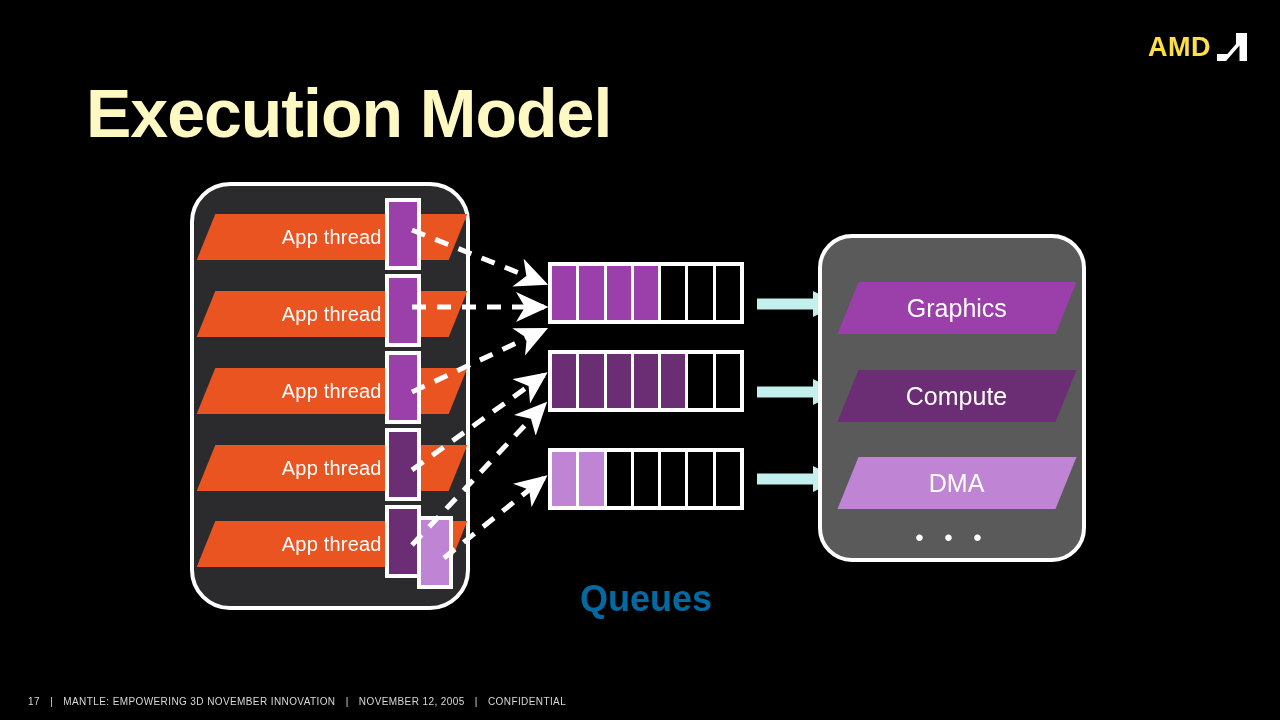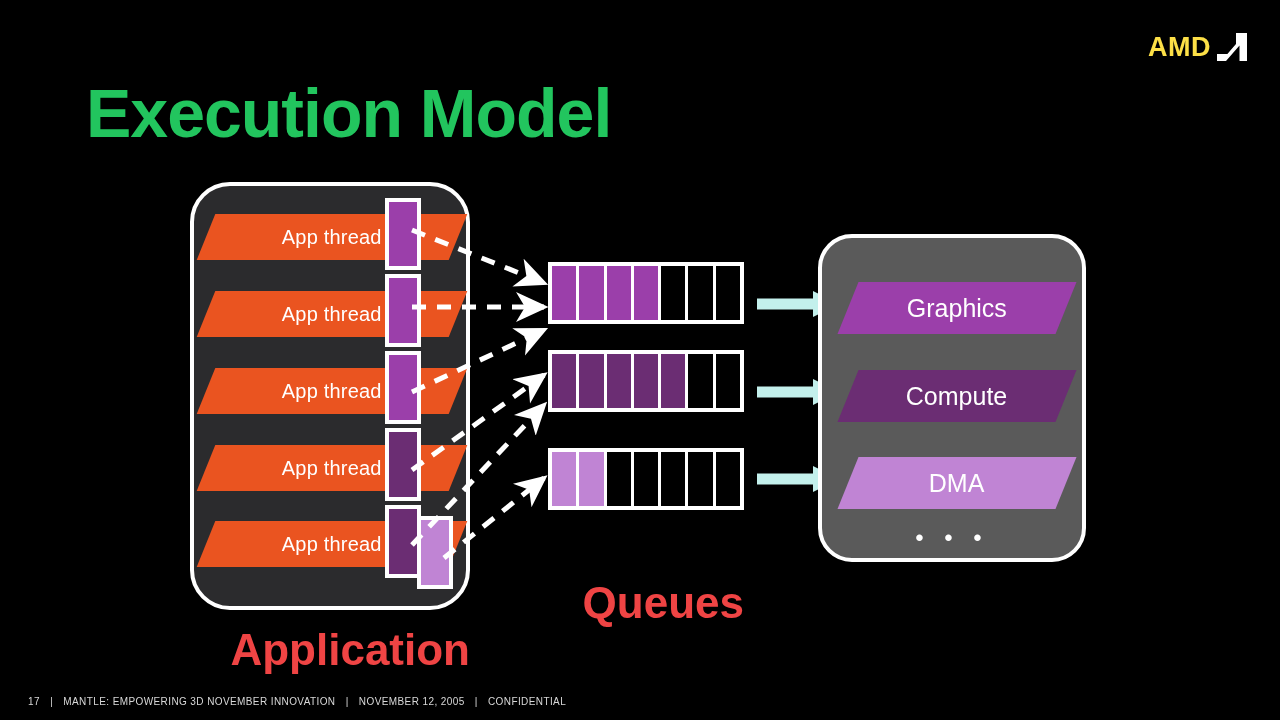--- a/index.html
+++ b/index.html
@@ -47,21 +47,21 @@
     height: 30px;
   }
 
   
   .slide-title {
     position: absolute;
     left: 86px;
     top: 79px;
     font-size: 68px;
     font-weight: bold;
-    color: #22c55e;
+    color: #fef9c3;
     letter-spacing: -1px;
     line-height: 1;
     white-space: nowrap;
   }
 
   
   .app-box {
     position: absolute;
     left: 190px;
     top: 182px;
@@ -159,25 +159,25 @@
     text-align: center;
     color: #ffffff;
     font-size: 24px;
     letter-spacing: 7px;
     line-height: 1;
   }
 
   
   .caption {
     position: absolute;
-    color: #ef4444;
+    color: #0369a1;
     font-weight: bold;
-    font-size: 44px;
-    white-space: nowrap;
-    text-align: right;
+    font-size: 36px;
+    white-space: nowrap;
+    text-align: center;
   }
 
   
   .footer {
     position: absolute;
     left: 28px;
     bottom: 13px;
     color: #d8d8d8;
     font-size: 10px;
     letter-spacing: 0.4px;
@@ -296,21 +296,20 @@
     </div>
     <div class="gpu-engine" style="left:26px; top:132px; background:#6b2d73;">
       <span class="gpu-engine-label">Compute</span>
     </div>
     <div class="gpu-engine" style="left:26px; top:219px; background:#c084d4;">
       <span class="gpu-engine-label">DMA</span>
     </div>
     <div class="gpu-ellipsis">• • •</div>
   </div>
 
-  <div class="caption" style="left:190px; top:625px; width:280px;">Application</div>
   <div class="caption" style="left:548px; top:578px; width:196px;">Queues</div>
 
   <div class="footer">
     <span>17</span>
     <span class="footer-sep">|</span>
     <span>MANTLE:  EMPOWERING 3D NOVEMBER INNOVATION</span>
     <span class="footer-sep">|</span>
     <span>NOVEMBER  12, 2005</span>
     <span class="footer-sep">|</span>
     <span>CONFIDENTIAL</span>

